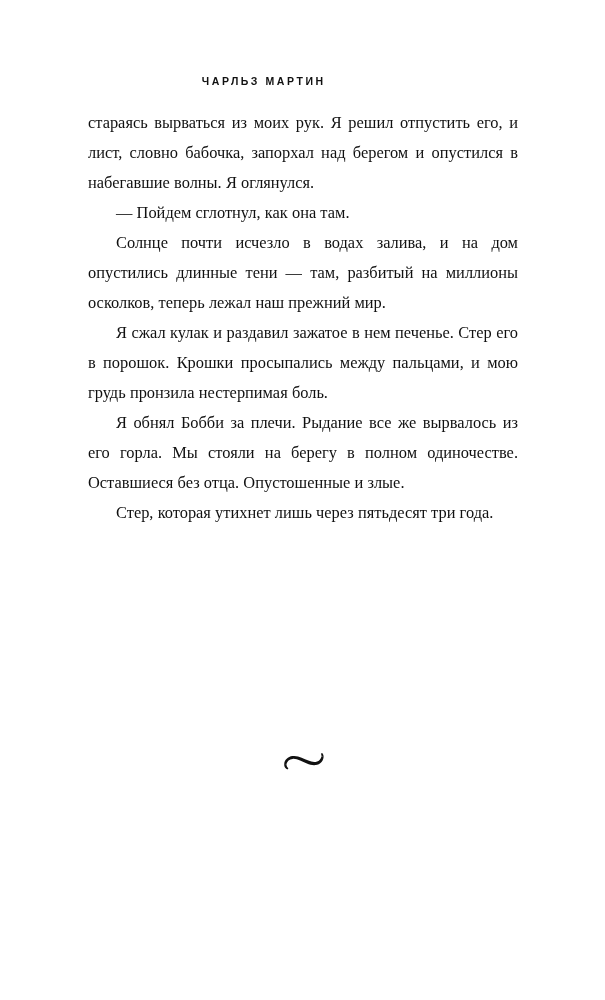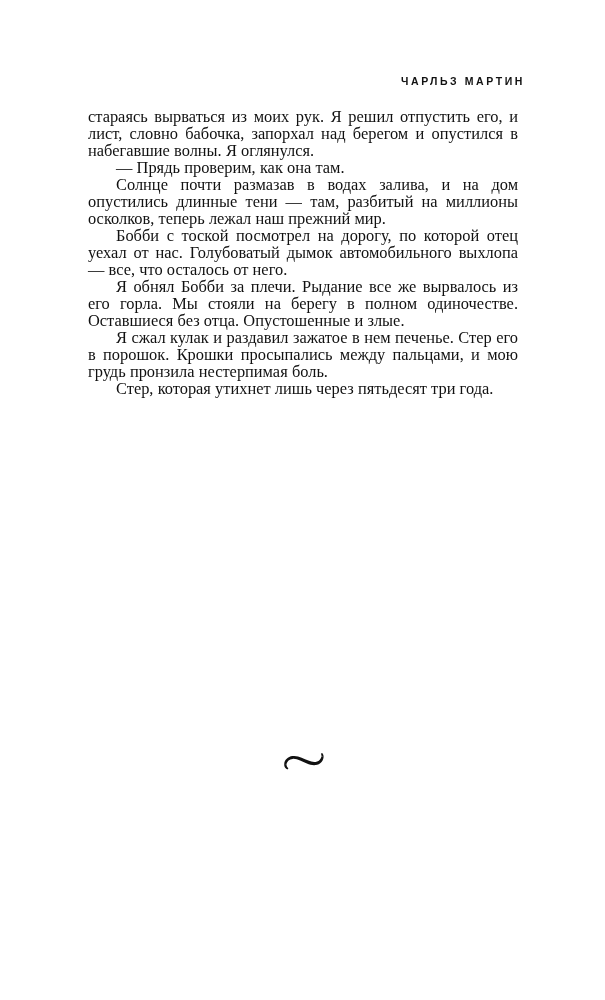--- a/index.html
+++ b/index.html
@@ -26,21 +26,21 @@
     height: 1000px;
     background: #ffffff;
   }
 
   
   .running-head {
     position: absolute;
     top: 74px;
     left: 0;
     width: 525px;
-    text-align: right;
+    text-align: center;
     font-family: "Liberation Sans", "DejaVu Sans", sans-serif;
     font-size: 10.5px;
     font-weight: 600;
     letter-spacing: 2.6px;
     text-indent: 2.6px;
     color: #111111;
     line-height: 14px;
     white-space: nowrap;
   }
 
@@ -49,21 +49,21 @@
     position: absolute;
     top: 108px;
     left: 88px;
     width: 430px;
   }
 
   .para {
     margin: 0;
     padding: 0;
     font-size: 16.4px;
-    line-height: 17px;
+    line-height: 30px;
     text-align: justify;
     text-justify: inter-word;
     hyphens: manual;
     color: #111111;
     word-spacing: 0.1px;
   }
 
   .para.indent {
     text-indent: 28px;
   }
@@ -89,25 +89,24 @@
 </style>
 </head>
 <body>
 
 <div class="page">
 
   <div class="running-head">ЧАРЛЬЗ МАРТИН</div>
 
   <div class="text-block">
     <p class="para noindent">стараясь вырваться из моих рук. Я решил отпустить его, и лист, словно бабочка, запорхал над берегом и опустился в набегавшие волны. Я оглянулся.</p>
-    <p class="para indent">— Прядь проверим, как она там.</p>
-    <p class="para indent">Солнце почти размазав в водах залива, и на дом опустились длинные тени — там, разбитый на миллионы осколков, теперь лежал наш прежний мир.</p>
-    <p class="para indent">Бобби с тоской посмотрел на дорогу, по которой отец уехал от нас. Голубоватый дымок автомобильного выхлопа — все, что осталось от него.</p>
+    <p class="para indent">— Пойдем сглотнул, как она там.</p>
+    <p class="para indent">Солнце почти исчезло в водах залива, и на дом опустились длинные тени — там, разбитый на миллионы осколков, теперь лежал наш прежний мир.</p>
+    <p class="para indent">Я сжал кулак и раздавил зажатое в нем печенье. Стер его в порошок. Крошки просыпались между пальцами, и мою грудь пронзила нестерпимая боль.</p>
     <p class="para indent">Я обнял Бобби за плечи. Рыдание все же вырвалось из его горла. Мы стояли на берегу в полном одиночестве. Оставшиеся без отца. Опустошенные и злые.</p>
-    <p class="para indent">Я сжал кулак и раздавил зажатое в нем печенье. Стер его в порошок. Крошки просыпались между пальцами, и мою грудь пронзила нестерпимая боль.</p>
     <p class="para indent">Стер, которая утихнет лишь через пятьдесят три года.</p>
   </div>
 
   <div class="ornament">
     <svg width="44" height="22" viewBox="0 0 44 22" aria-hidden="true">
       <path d="M3.2 14.9
                C 3.0 10.4, 6.6 6.6, 11.4 6.0
                C 17.4 5.2, 22.6 8.6, 27.4 10.6
                C 31.6 12.4, 35.8 12.6, 38.6 9.9
                C 39.6 8.9, 40.2 7.7, 40.5 6.5

